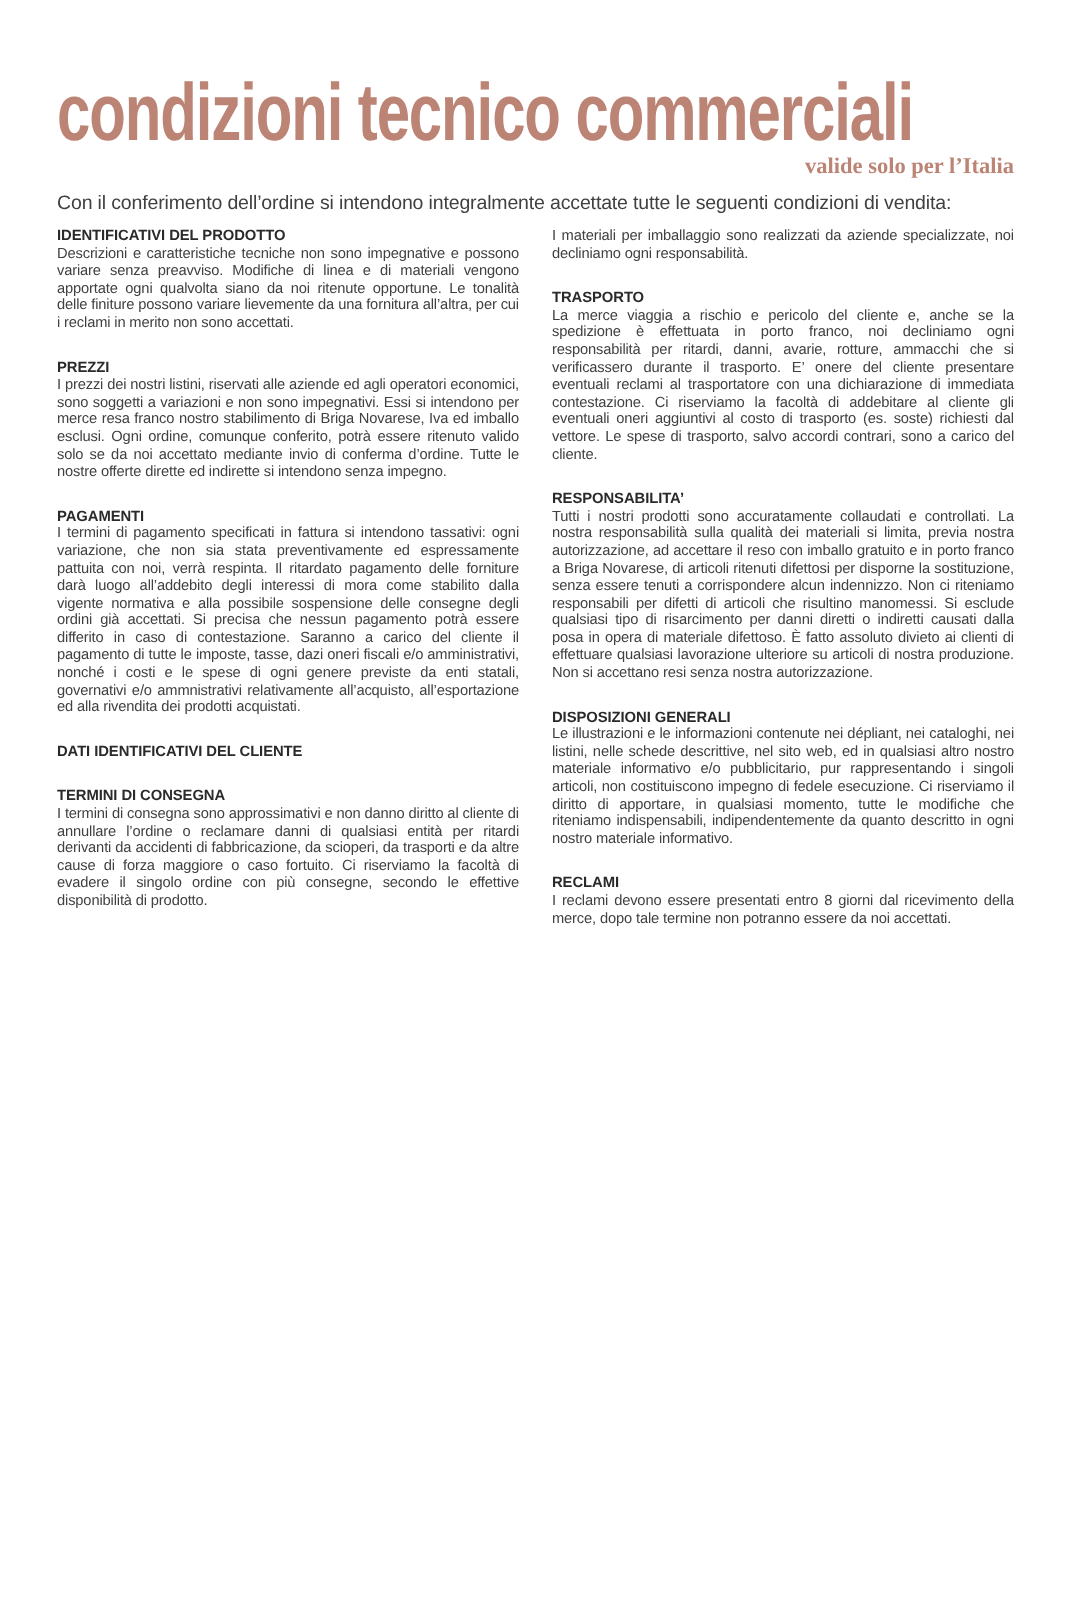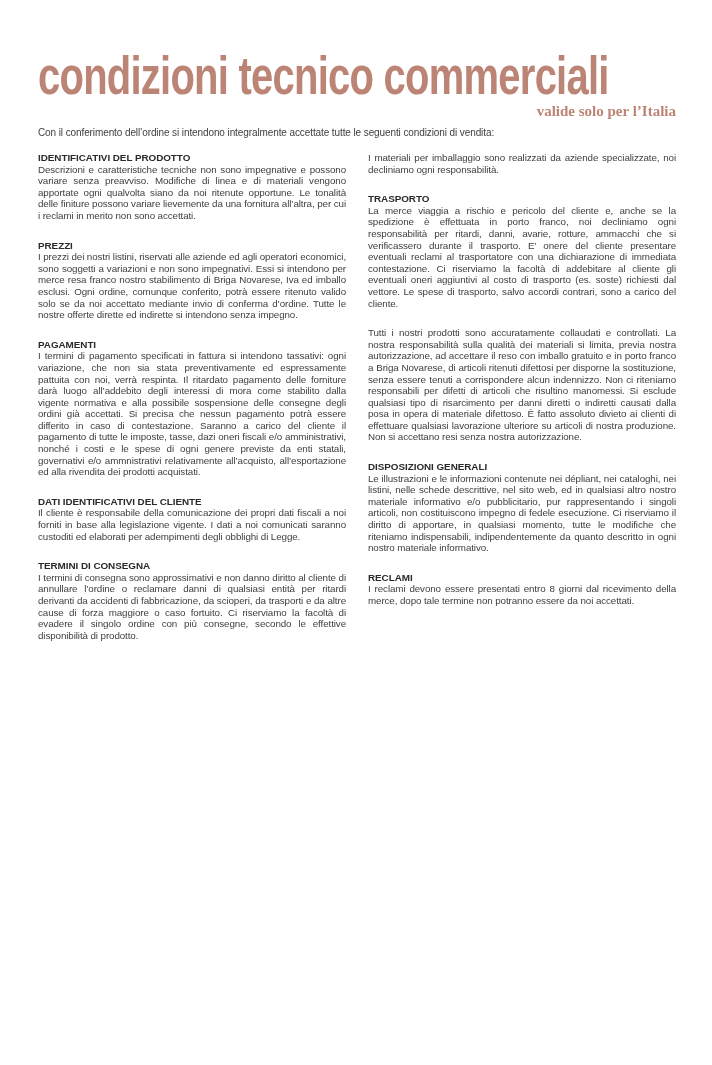--- a/index.html
+++ b/index.html
@@ -37,21 +37,21 @@
     font-weight: bold;
     font-size: 15px;
     color: #bc8475;
     text-align: left;
   }
   .intro-line {
     position: absolute;
     left: 38px;
     top: 127px;
     width: 640px;
-    font-size: 10px;
+    font-size: 13px;
     letter-spacing: -0.1px;
     color: #404040;
   }
   .columns {
     position: absolute;
     left: 38px;
     top: 152px;
     width: 638px;
     display: flex;
     gap: 22px;
@@ -108,37 +108,37 @@
       <div class="section">
         <h3 class="section-heading">PREZZI</h3>
         <p class="section-body">I prezzi dei nostri listini, riservati alle aziende ed agli operatori economici, sono soggetti a variazioni e non sono impegnativi. Essi si intendono per merce resa franco nostro stabilimento di Briga Novarese, Iva ed imballo esclusi. Ogni ordine, comunque conferito, potrà essere ritenuto valido solo se da noi accettato mediante invio di conferma d’ordine. Tutte le nostre offerte dirette ed indirette si intendono senza impegno.</p>
       </div>
       <div class="section">
         <h3 class="section-heading">PAGAMENTI</h3>
         <p class="section-body">I termini di pagamento specificati in fattura si intendono tassativi: ogni variazione, che non sia stata preventivamente ed espressamente pattuita con noi, verrà respinta. Il ritardato pagamento delle forniture darà luogo all’addebito degli interessi di mora come stabilito dalla vigente normativa e alla possibile sospensione delle consegne degli ordini già accettati. Si precisa che nessun pagamento potrà essere differito in caso di contestazione. Saranno a carico del cliente il pagamento di tutte le imposte, tasse, dazi oneri fiscali e/o amministrativi, nonché i costi e le spese di ogni genere previste da enti statali, governativi e/o ammnistrativi relativamente all’acquisto, all’esportazione ed alla rivendita dei prodotti acquistati.</p>
       </div>
       <div class="section">
         <h3 class="section-heading">DATI IDENTIFICATIVI DEL CLIENTE</h3>
-        <p class="section-body">Il cliente è responsabile della comunicazione dei propri dati fiscali a noi forniti in base alla legislazione vigente. I dati a noi comunicati saranno custoditi ed elaborati per adempimenti degli obblighi di Legge.</p>
       </div>
       <div class="section">
         <h3 class="section-heading">TERMINI DI CONSEGNA</h3>
         <p class="section-body">I termini di consegna sono approssimativi e non danno diritto al cliente di annullare l’ordine o reclamare danni di qualsiasi entità per ritardi derivanti da accidenti di fabbricazione, da scioperi, da trasporti e da altre cause di forza maggiore o caso fortuito. Ci riserviamo la facoltà di evadere il singolo ordine con più consegne, secondo le effettive disponibilità di prodotto.</p>
       </div>
     </div>
 
     <div class="col">
       <div class="section">
         <p class="section-body">I materiali per imballaggio sono realizzati da aziende specializzate, noi decliniamo ogni responsabilità.</p>
       </div>
       <div class="section">
         <h3 class="section-heading">TRASPORTO</h3>
         <p class="section-body">La merce viaggia a rischio e pericolo del cliente e, anche se la spedizione è effettuata in porto franco, noi decliniamo ogni responsabilità per ritardi, danni, avarie, rotture, ammacchi che si verificassero durante il trasporto. E’ onere del cliente presentare eventuali reclami al trasportatore con una dichiarazione di immediata contestazione. Ci riserviamo la facoltà di addebitare al cliente gli eventuali oneri aggiuntivi al costo di trasporto (es. soste) richiesti dal vettore. Le spese di trasporto, salvo accordi contrari, sono a carico del cliente.</p>
       </div>
       <div class="section">
+        <h3 class="section-heading">RESPONSABILITA’</h3>
         <p class="section-body">Tutti i nostri prodotti sono accuratamente collaudati e controllati. La nostra responsabilità sulla qualità dei materiali si limita, previa nostra autorizzazione, ad accettare il reso con imballo gratuito e in porto franco a Briga Novarese, di articoli ritenuti difettosi per disporne la sostituzione, senza essere tenuti a corrispondere alcun indennizzo. Non ci riteniamo responsabili per difetti di articoli che risultino manomessi. Si esclude qualsiasi tipo di risarcimento per danni diretti o indiretti causati dalla posa in opera di materiale difettoso. È fatto assoluto divieto ai clienti di effettuare qualsiasi lavorazione ulteriore su articoli di nostra produzione. Non si accettano resi senza nostra autorizzazione.</p>
       </div>
       <div class="section">
         <h3 class="section-heading">DISPOSIZIONI GENERALI</h3>
         <p class="section-body">Le illustrazioni e le informazioni contenute nei dépliant, nei cataloghi, nei listini, nelle schede descrittive, nel sito web, ed in qualsiasi altro nostro materiale informativo e/o pubblicitario, pur rappresentando i singoli articoli, non costituiscono impegno di fedele esecuzione. Ci riserviamo il diritto di apportare, in qualsiasi momento, tutte le modifiche che riteniamo indispensabili, indipendentemente da quanto descritto in ogni nostro materiale informativo.</p>
       </div>
       <div class="section">
         <h3 class="section-heading">RECLAMI</h3>
         <p class="section-body">I reclami devono essere presentati entro 8 giorni dal ricevimento della merce, dopo tale termine non potranno essere da noi accettati.</p>
       </div>

